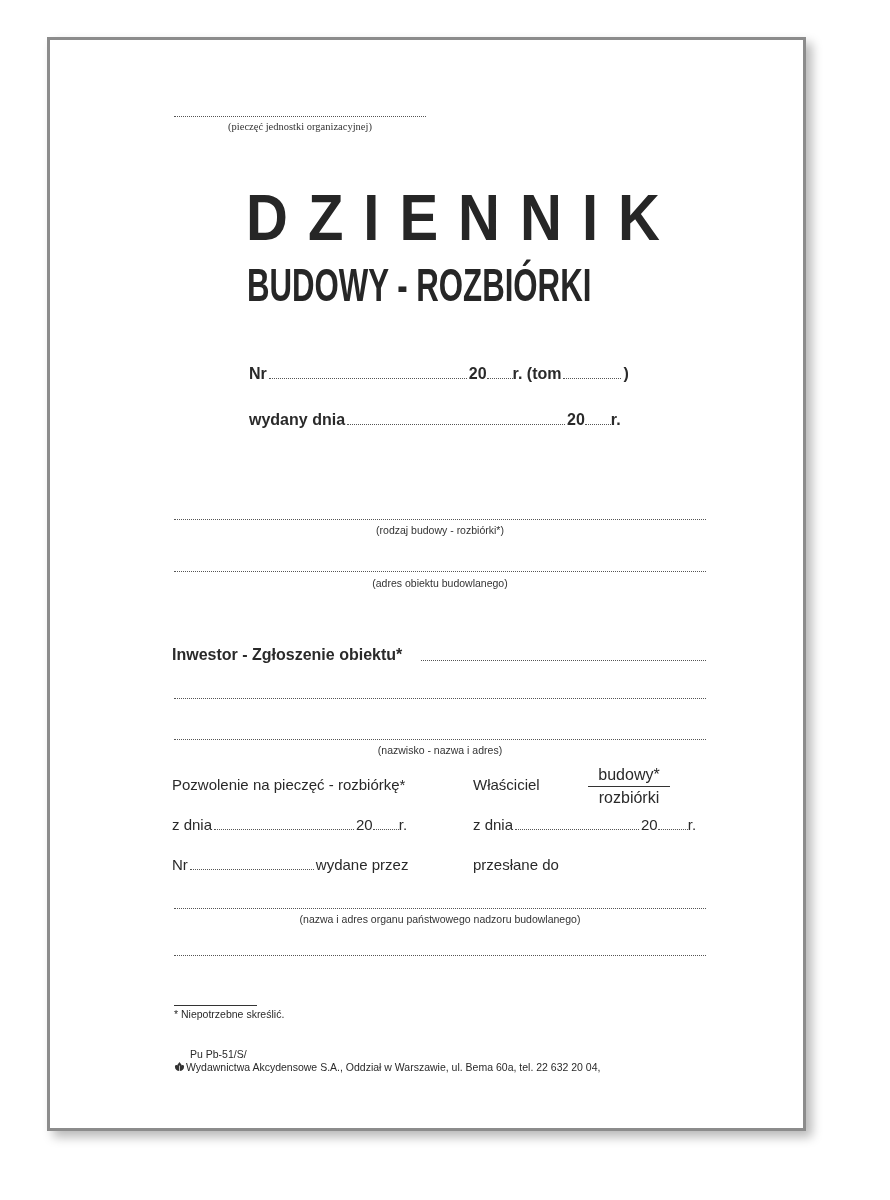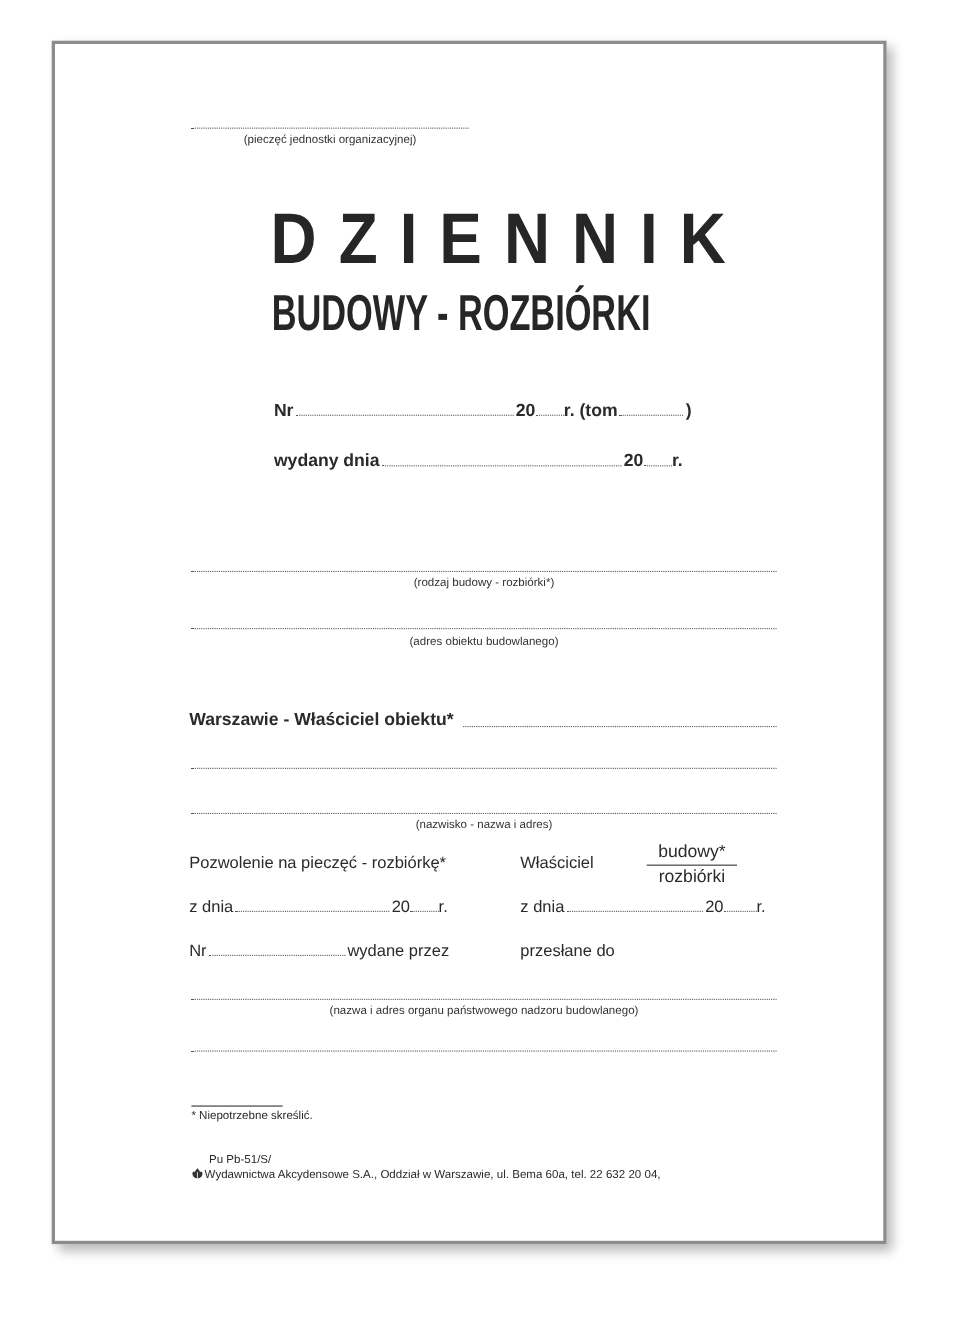--- a/index.html
+++ b/index.html
@@ -24,40 +24,40 @@
   .frac { position: absolute; text-align: center; font-size: 16px; }
   .frac .line { border-top: 1.2px solid #333; margin: 2px 0; }
   .logo-icon { display: inline-block; width: 11px; height: 11px; vertical-align: -1px; margin-right: 1px; }
 </style>
 </head>
 <body>
 
 <div class="sheet"></div>
 
 <div class="dots" style="left:174px; top:116px; width:252px;"></div>
-<div class="abs caption" style="left:174px; top:121px; width:252px;">(pieczęć jednostki organizacyjnej)</div>
+<div class="abs caption" style="left:174px; top:121px; width:252px;font-family:Liberation Serif, serif;">(pieczęć jednostki organizacyjnej)</div>
 
 <div class="abs title1" style="left:246px; top:180px;">DZIENNIK</div>
 <div class="abs title2" style="left:247px; top:260px;">BUDOWY - ROZBIÓRKI</div>
 
 <div class="abs bold16" style="left:249px; top:365px;">
   <span>Nr</span><span class="field" style="width:198px;"></span><span>20</span><span class="field" style="width:26px; margin:0;"></span><span>r. (tom</span><span class="field" style="width:58px;"></span><span>)</span>
 </div>
 
 <div class="abs bold16" style="left:249px; top:411px;">
   <span>wydany dnia</span><span class="field" style="width:218px;"></span><span>20</span><span class="field" style="width:26px; margin:0;"></span><span>r.</span>
 </div>
 
 <div class="dots" style="left:174px; top:519px; width:532px;"></div>
 <div class="abs caption" style="left:174px; top:524px; width:532px;">(rodzaj budowy - rozbiórki*)</div>
 
 <div class="dots" style="left:174px; top:571px; width:532px;"></div>
 <div class="abs caption" style="left:174px; top:577px; width:532px;">(adres obiektu budowlanego)</div>
 
-<div class="abs bold16" style="left:172px; top:646px;">Warszawie - Właściciel obiektu*</div>
+<div class="abs bold16" style="left:172px; top:646px;">Inwestor - Zgłoszenie obiektu*</div>
 <div class="dots" style="left:421px; top:660px; width:285px;"></div>
 <div class="dots" style="left:174px; top:698px; width:532px;"></div>
 <div class="dots" style="left:174px; top:739px; width:532px;"></div>
 <div class="abs caption" style="left:174px; top:744px; width:532px;">(nazwisko - nazwa i adres)</div>
 
 <div class="abs reg15" style="left:172px; top:776px;">Pozwolenie na pieczęć - rozbiórkę*</div>
 <div class="abs reg15" style="left:172px; top:816px;">
   <span>z dnia</span><span class="field" style="width:140px;"></span><span>20</span><span class="field" style="width:26px; margin:0;"></span><span>r.</span>
 </div>
 <div class="abs reg15" style="left:172px; top:856px;">

